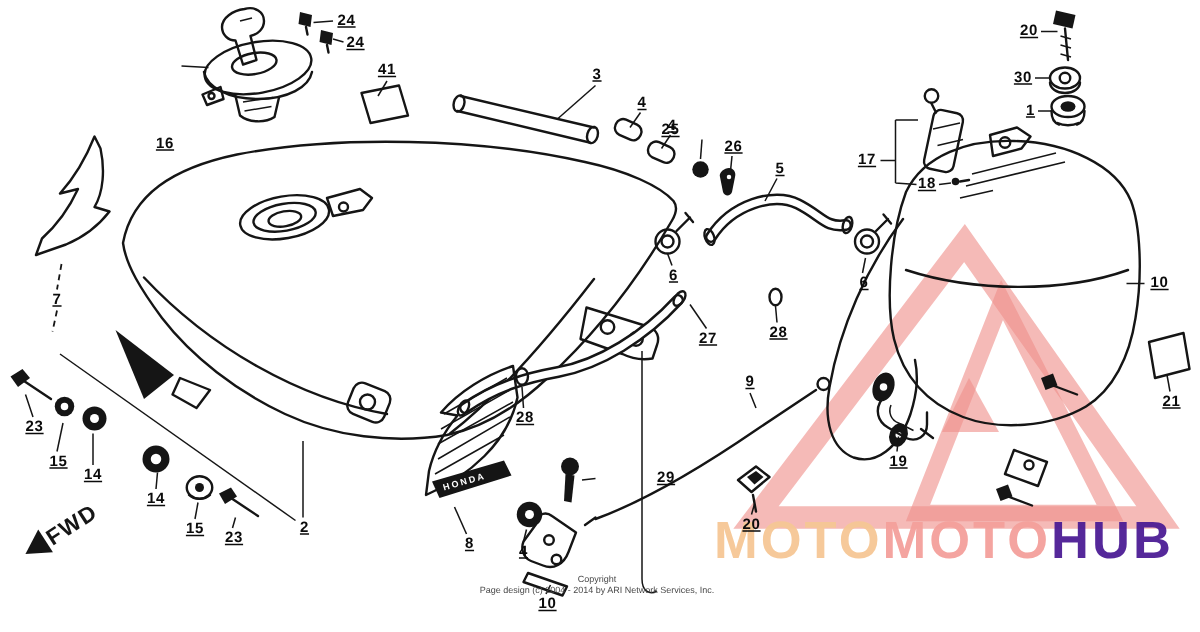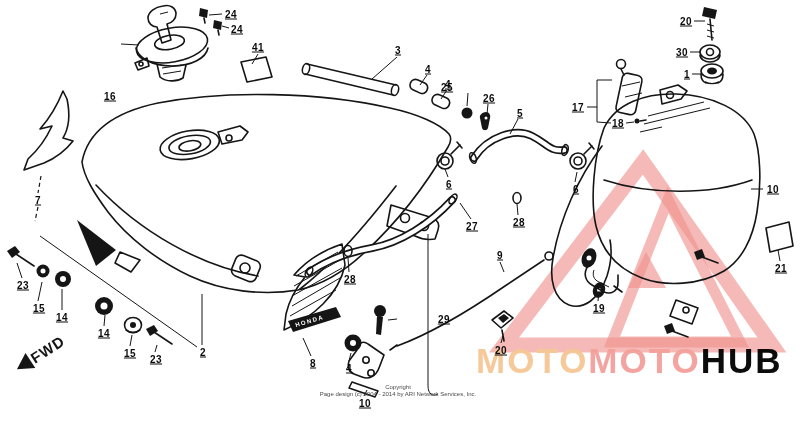--- a/index.html
+++ b/index.html
@@ -14,21 +14,21 @@
   .hoseO{stroke:#151515;stroke-width:8;fill:none;stroke-linecap:round;}
   .hoseI{stroke:#ffffff;stroke-width:4.6;fill:none;stroke-linecap:round;}
   
   .plabel{position:absolute;transform:translate(-50%,-50%);font-weight:bold;
           font-size:10px;color:#0b0b0b;white-space:nowrap;letter-spacing:0.5px;text-decoration:underline;}
   
   .brand{position:absolute;left:476px;top:341px;font-weight:bold;font-size:35px;
          letter-spacing:2px;white-space:nowrap;opacity:.95;}
   .brand .b1{color:#f6c795;}
   .brand .b2{color:#f4a09b;}
-  .brand .b3{color:#000000;}
+  .brand .b3{color:#4c1d95;}
   
   .footer{position:absolute;left:303px;top:384px;width:190px;text-align:center;
           font-size:6px;line-height:6.5px;color:#4a4a4a;}
 </style>
 </head>
 <body>
 
 <div class="stage">
 
   <svg class="layer" width="800" height="421" aria-hidden="true">

